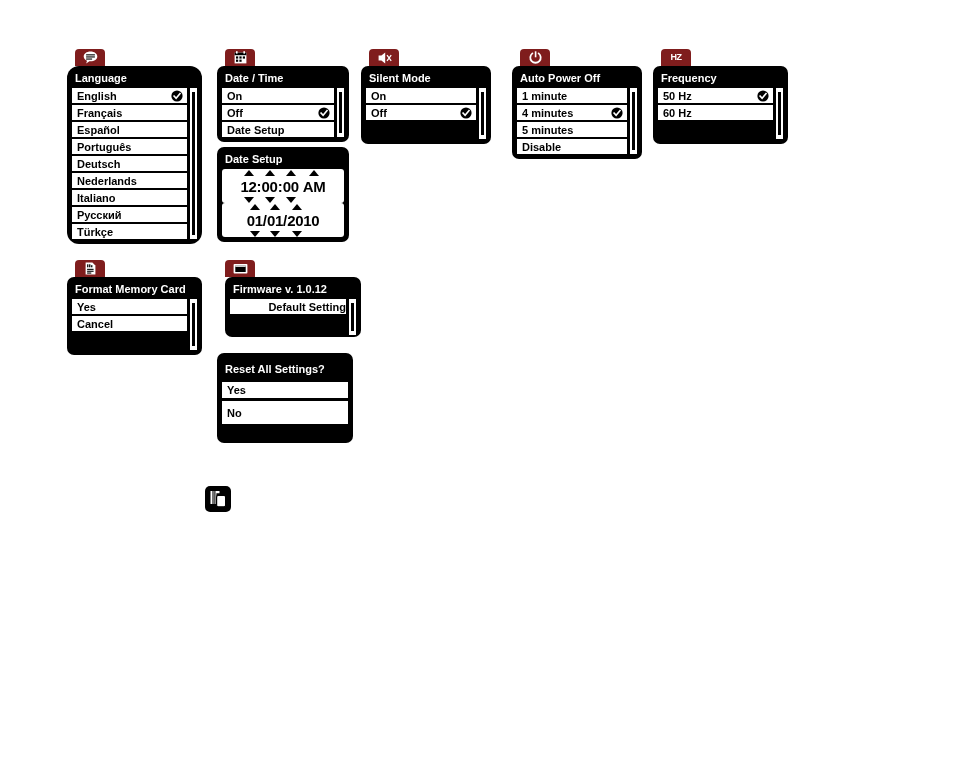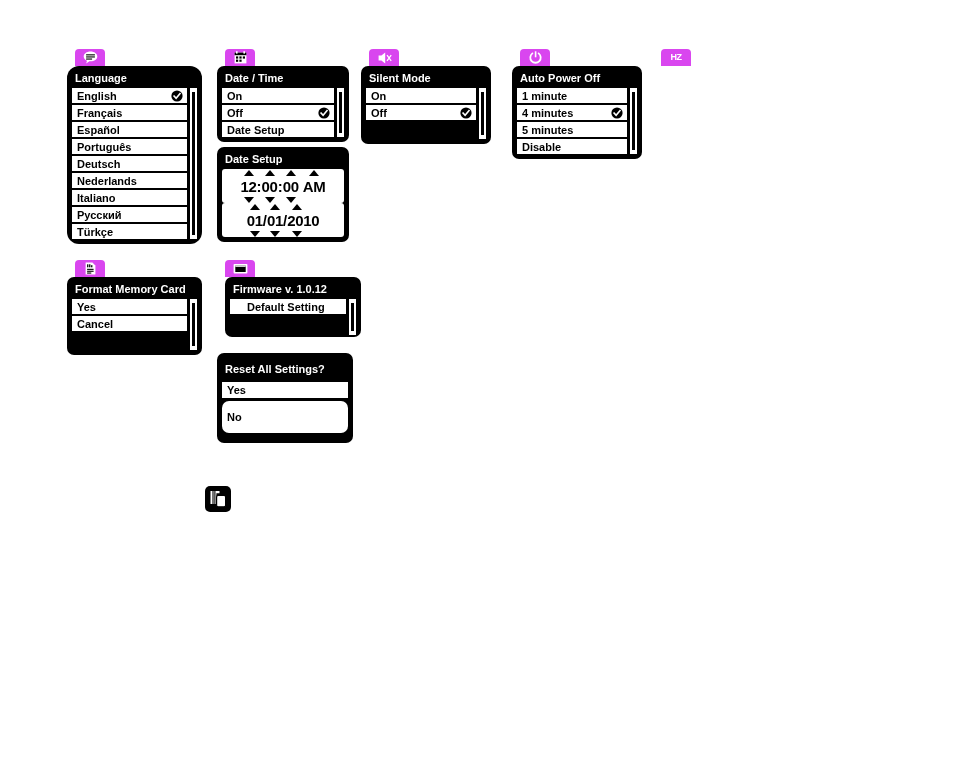--- a/index.html
+++ b/index.html
@@ -17,21 +17,21 @@
 
   
   .group {
     position: absolute;
   }
 
   
   .tab {
     width: 30px;
     height: 17px;
-    background: #d946ef;
+    background: #7f1d1d;
     border-radius: 4px 4px 0 0;
     margin-left: 8px;
     position: relative;
     display: flex;
     align-items: center;
     justify-content: center;
   }
   .tab svg { display: block; }
   .tab .hz {
     color: #ffffff;
@@ -78,21 +78,21 @@
     height: 15px;
     margin-bottom: 2px;
     padding: 0 4px 0 5px;
     display: flex;
     align-items: center;
     box-sizing: border-box;
     white-space: nowrap;
   }
   .row:last-child { margin-bottom: 0; }
   .row .label { flex: 1 1 auto; }
-  .row.centered { justify-content: flex-start; padding-left: 17px; padding-right: 0; }
+  .row.centered { justify-content: flex-end; padding-left: 17px; padding-right: 0; }
   .row.centered .label { flex: 0 0 auto; }
 
   
   .check {
     flex: 0 0 auto;
     width: 12px;
     height: 12px;
     margin-left: 4px;
   }
 
@@ -417,20 +417,44 @@
         <div class="cap bot"></div>
       </div>
     </div>
   </div>
 </div>
 
 <div class="group" style="left:653px; top:49px;">
   <div class="tab">
     <span class="hz">HZ</span>
   </div>
+  <div class="panel" style="width:135px;">
+    <div class="panel-title">Frequency</div>
+    <div class="rows-wrap" style="min-height:51px;">
+      <div class="rows">
+        <div class="row">
+          <span class="label">50 Hz</span>
+          <span class="check">
+            <svg width="12" height="12" viewBox="0 0 12 12">
+                <circle cx="6" cy="6" r="5.6" fill="#000000"></circle>
+                <path d="M3.1 6.1 L5.1 8.2 L9.0 3.7" stroke="#ffffff" stroke-width="1.6" fill="none" stroke-linecap="square"></path>
+              </svg>
+          </span>
+        </div>
+        <div class="row">
+            <span class="label">60 Hz</span>
+          </div>
+      </div>
+      <div class="scrollbar">
+        <div class="thumb" style="top:3px; bottom:3px;"></div>
+        <div class="cap top"></div>
+        <div class="cap bot"></div>
+      </div>
+    </div>
+  </div>
 </div>
 
 <div class="group" style="left:67px; top:260px;">
   <div class="tab">
     <span>
       <svg width="11" height="13" viewBox="0 0 11 13">
         <path d="M0.6 0.6 L7.4 0.6 L10.4 3.4 L10.4 12.4 L0.6 12.4 Z" fill="#ffffff"></path>
         <rect x="2.1" y="2.3" width="1.3" height="3.0" fill="#000000"></rect>
         <rect x="4.1" y="2.3" width="1.3" height="3.0" fill="#000000"></rect>
         <rect x="6.1" y="3.2" width="1.3" height="2.1" fill="#000000"></rect>
@@ -488,21 +512,21 @@
 </div>
 
 <div class="group" style="left:217px; top:353px;">
   <div class="panel" style="width:136px; height:90px; padding-top:8px;">
     <div class="panel-title" style="padding-bottom:6px;">Reset All Settings?</div>
     <div class="rows-wrap">
       <div class="rows">
         <div class="row" style="height:16px; margin-bottom:3px;">
             <span class="label">Yes</span>
           </div>
-        <div class="row" style="height:32px;border-radius:7px;">
+        <div class="row" style="height:23px;">
             <span class="label">No</span>
           </div>
       </div>
     </div>
   </div>
 </div>
 
 <div class="lone-icon" style="left:205px; top:486px;">
   <svg width="26" height="26" viewBox="0 0 26 26">
     <rect x="0" y="0" width="26" height="26" rx="5" fill="#000000"></rect>

